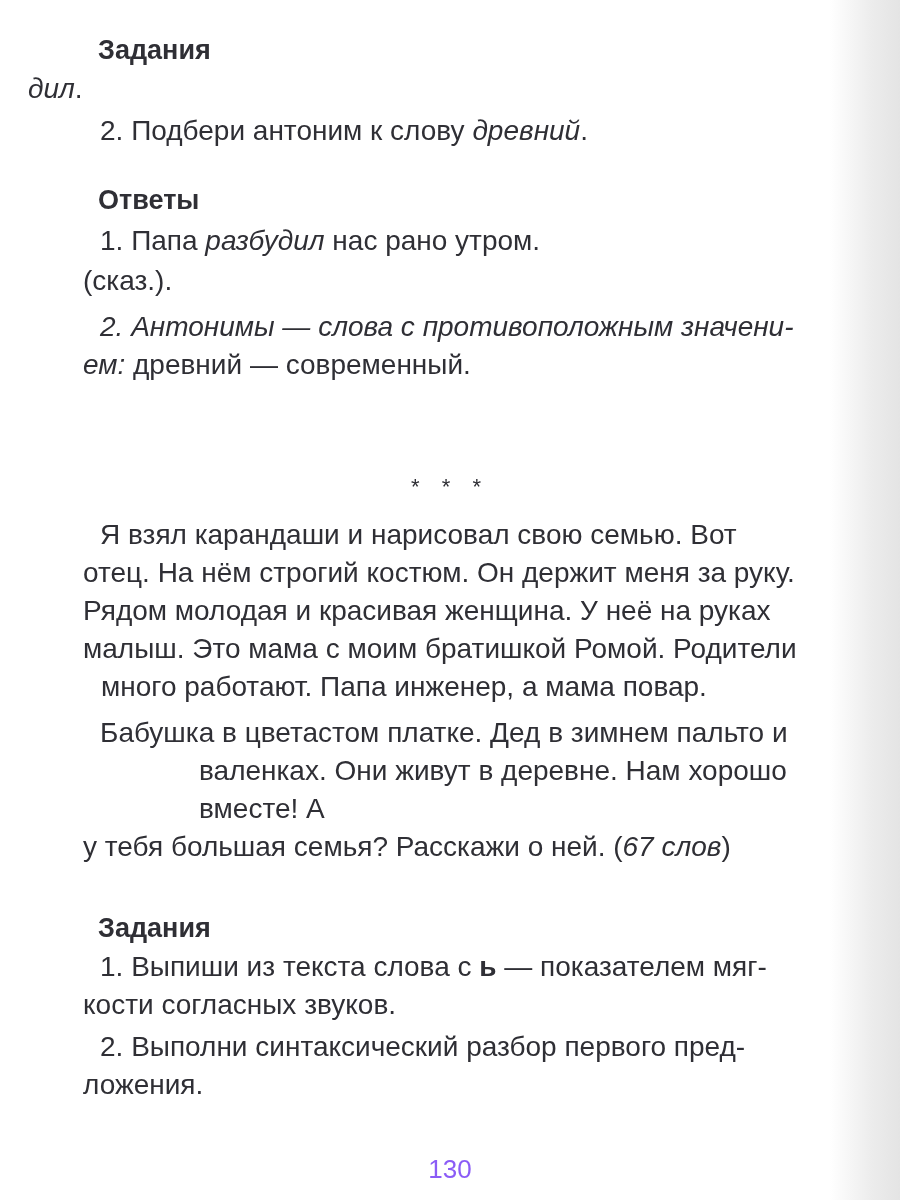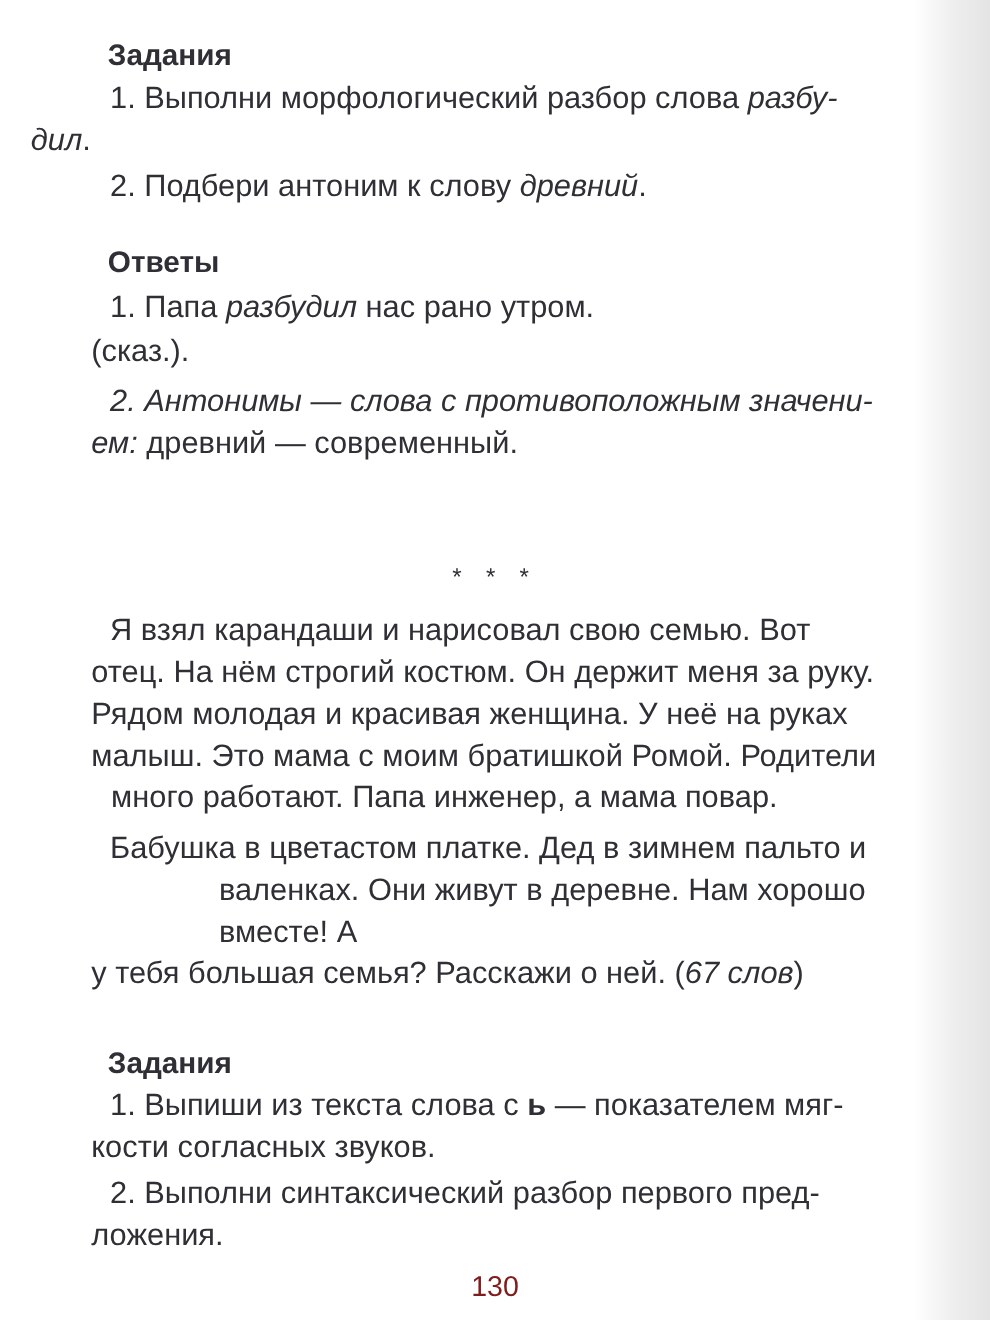--- a/index.html
+++ b/index.html
@@ -25,34 +25,31 @@
     i { font-style: italic; }
     .spaced { letter-spacing: 6px; }
     .dbl {
       text-decoration: underline double;
       text-decoration-color: #5a4f8a;
       text-underline-offset: 6px;
     }
     .stars { text-align: center; font-size: 22px; letter-spacing: 8px; margin-left: -98px; width: 900px; }
     .page-number {
       position: absolute; left: 0; width: 900px; top: 1154px;
-      text-align: center; font-size: 26px; color: #7f1d1d;
+      text-align: center; font-size: 26px; color: #8b5cf6;
     }
   </style>
 </head>
 <body>
 
 <div class="page-shade"></div>
 
 <div class="content">
 
   <h3 class="heading">Задания</h3>
-  <p style="margin-top:0px;">
-    <span style="padding-left:2px">1. Выполни морфологический разбор слова </span><i>разбу-</i>
-  </p>
   <p class="hang" style="padding-left:28px;">
     <i>дил</i><span>.</span>
   </p>
   <p style="margin-top:4px;">
     <span style="padding-left:2px">2. Подбери антоним к слову </span><i>древний</i><span>.</span>
   </p>
 
   <h3 class="heading" style="margin-top:30px;">Ответы</h3>
   <p style="margin-top:2px;">
     <span style="padding-left:2px">1. Папа </span><i>разбудил</i><span> нас рано утром.</span>

